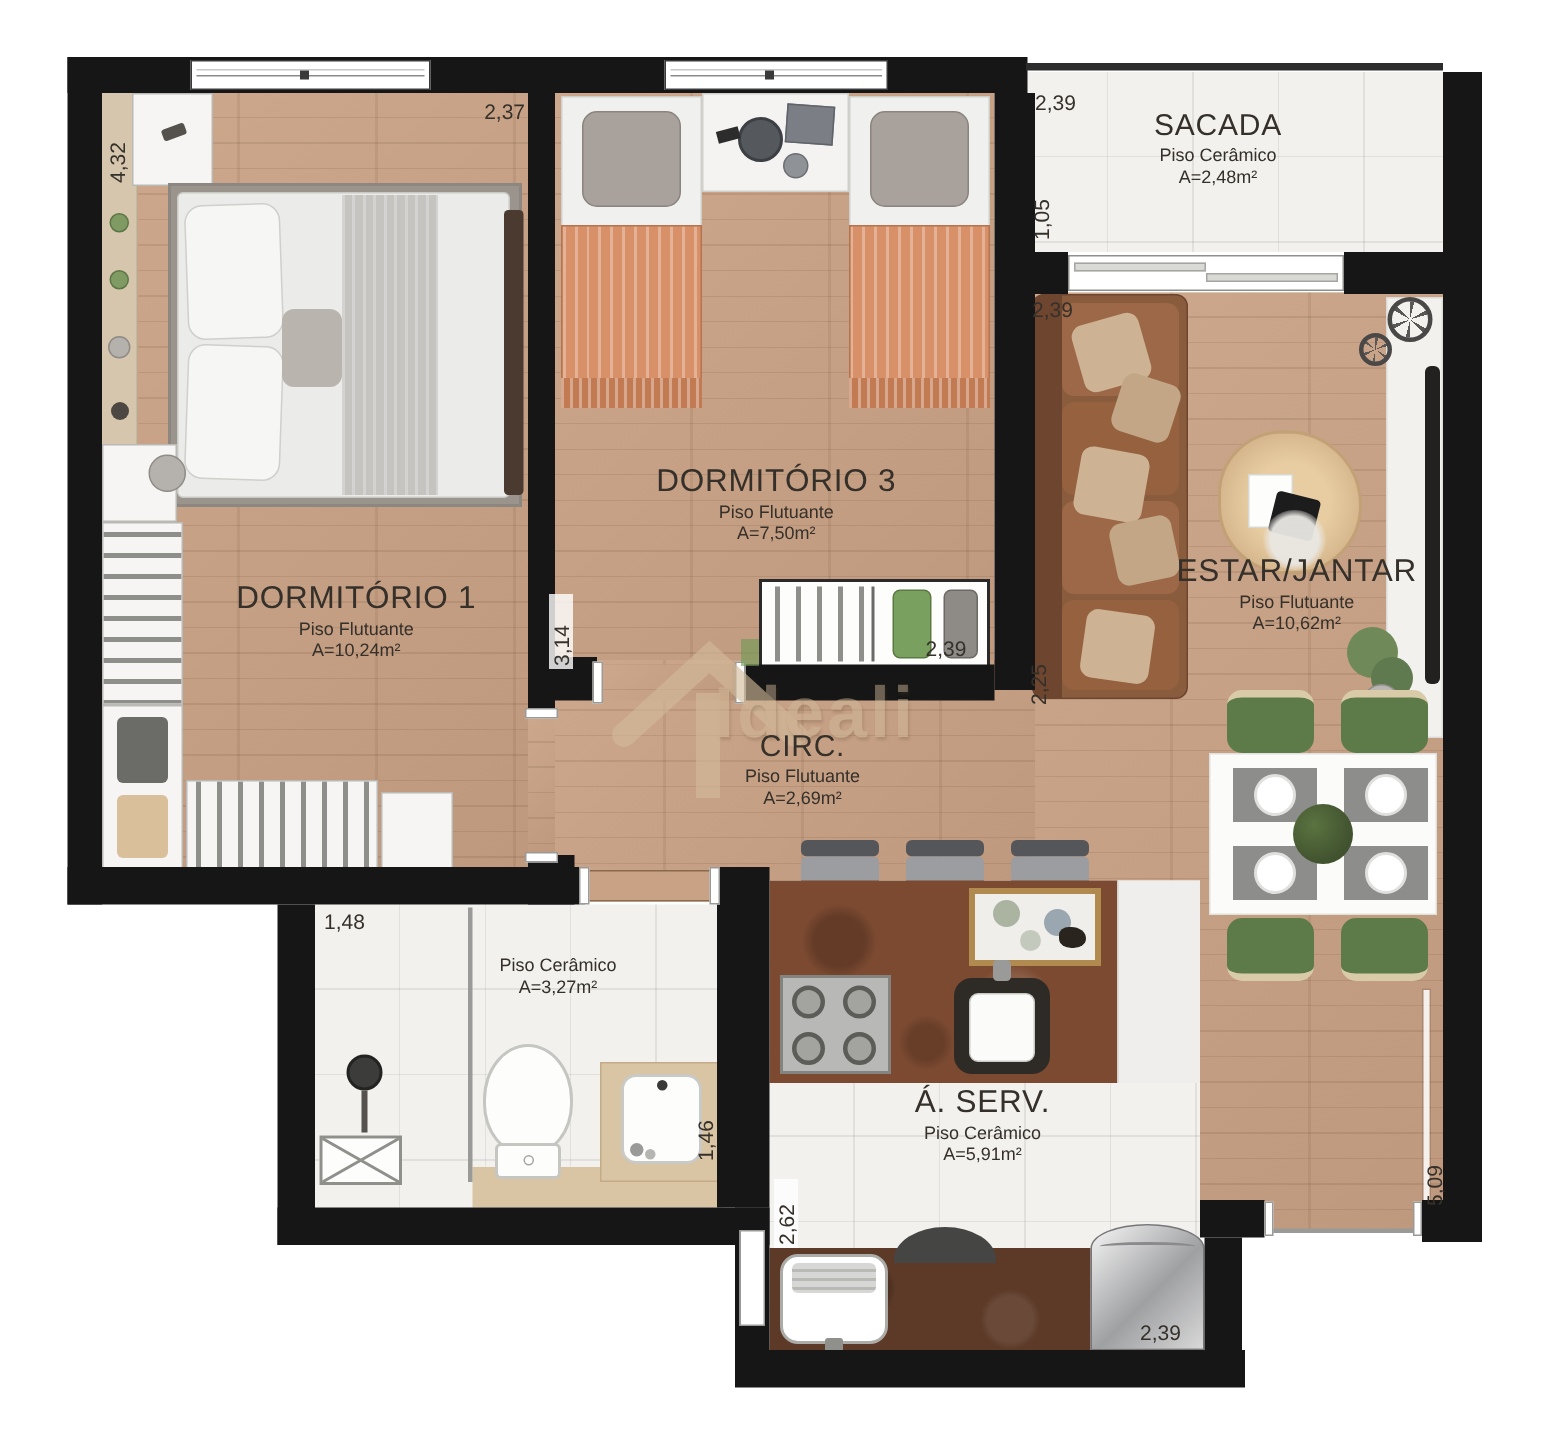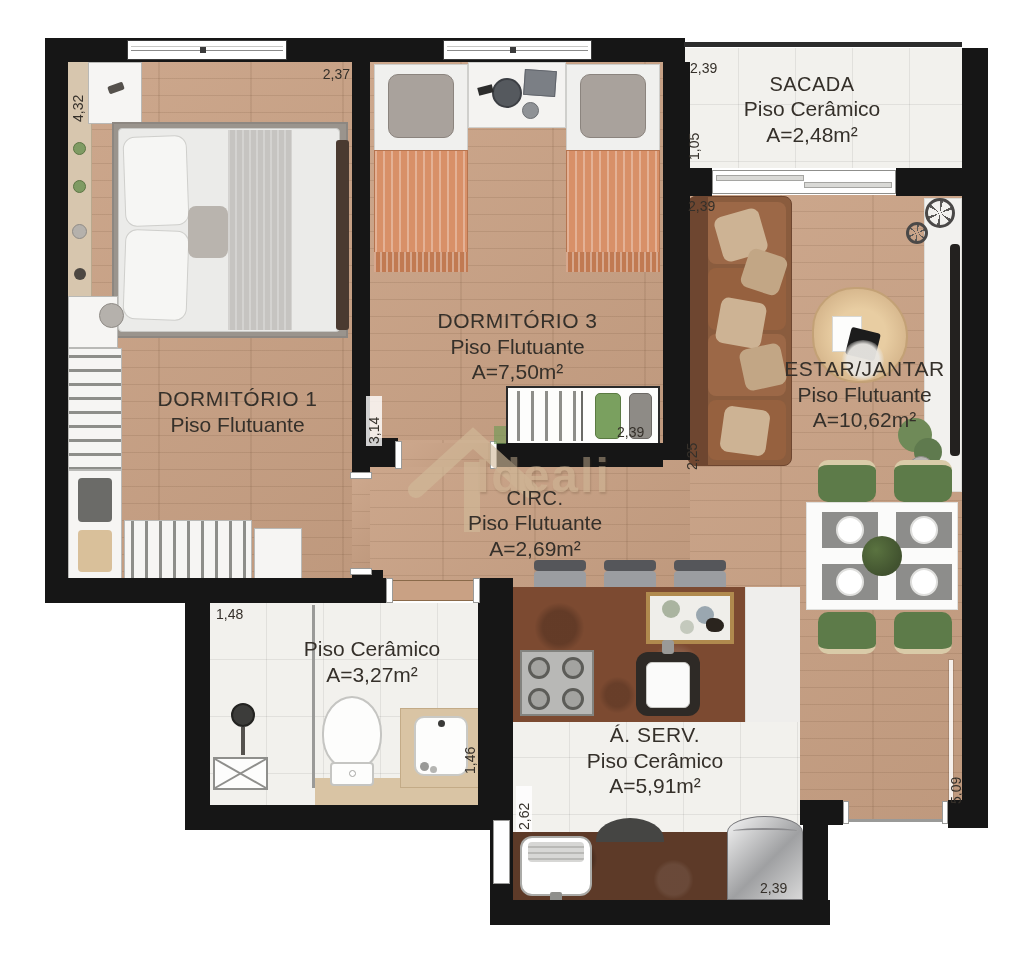--- a/index.html
+++ b/index.html
@@ -20,21 +20,21 @@
   .z1{z-index:1}.z2{z-index:2}.z3{z-index:3}.z4{z-index:4}.z5{z-index:5}
   
   .window{background:#fff;border:1px solid #3a3a3a;}
   .window:before{content:"";position:absolute;left:3px;right:3px;top:50%;height:1px;background:#8a8a8a;}
   .window:after{content:"";position:absolute;left:3px;right:3px;top:25%;height:1px;background:#c7c7c5;}
   .jamb{background:#fff;border:1px solid #9a9a98;}
   .doorleaf{background:var(--wood);border:1px solid #8a6a4a;}
   
   .room-label{text-align:center;line-height:1.22;z-index:6;}
   .rname{font-size:21px;letter-spacing:.5px;}
-  .rsub{font-size:21px;}
+  .rsub{font-size:12px;}
   .dim{font-size:14px;z-index:6;color:var(--label);}
   .vdim{writing-mode:vertical-rl;transform:rotate(180deg);}
   .mline{background:rgba(255,255,255,.85);box-shadow:0 0 0 1px rgba(0,0,0,.12);z-index:2;}
   
   .white-cab{background:#f6f5f3;border:1px solid #b9b9b6;}
   .hangers-v{background-image:repeating-linear-gradient(90deg, rgba(0,0,0,0) 0 6px, #8e8e8a 6px 9px, rgba(0,0,0,0) 9px 14px);}
   .hangers-h{background-image:repeating-linear-gradient(180deg, rgba(0,0,0,0) 0 6px, #8e8e8a 6px 9px, rgba(0,0,0,0) 9px 14px);}
   .plate{background:#fff;border:2px solid #e0e0de;border-radius:50%;}
   .circle{border-radius:50%;}
   .stripes-o{background:var(--bed-orange);
@@ -239,32 +239,33 @@
       <path d="M8 70 L65 18 L122 70" stroke="#d2bb9a" stroke-width="16" fill="none" stroke-linecap="round"></path>
       <rect x="56" y="42" width="16" height="70" fill="#d2bb9a"></rect>
       <rect x="86" y="6" width="12" height="18" fill="#6f9b55"></rect>
     </svg>
     <span class="ab wm-text" style="left:68px;top:28px;">Ideali</span>
   </div>
 
   <div class="ab room-label" style="left:120px;top:386px;width:235px;">
     <div class="rname">DORMITÓRIO 1</div>
     <div class="rsub">Piso Flutuante</div>
+    <div class="rsub">A=10,24m²</div>
   </div>
   <div class="ab room-label" style="left:400px;top:308px;width:235px;">
     <div class="rname">DORMITÓRIO 3</div>
     <div class="rsub">Piso Flutuante</div>
     <div class="rsub">A=7,50m²</div>
   </div>
   <div class="ab room-label" style="left:712px;top:72px;width:200px;">
     <div class="rname" style="font-size:20px;">SACADA</div>
     <div class="rsub">Piso Cerâmico</div>
     <div class="rsub">A=2,48m²</div>
   </div>
-  <div class="ab room-label" style="left:762px;top:356px;width:205px;">
+  <div class="ab room-label" style="left:762px;top:368px;width:205px;">
     <div class="rname">ESTAR/JANTAR</div>
     <div class="rsub">Piso Flutuante</div>
     <div class="rsub">A=10,62m²</div>
   </div>
   <div class="ab room-label" style="left:455px;top:486px;width:160px;">
     <div class="rname" style="font-size:20px;">CIRC.</div>
     <div class="rsub">Piso Flutuante</div>
     <div class="rsub">A=2,69m²</div>
   </div>
   <div class="ab room-label" style="left:292px;top:636px;width:160px;">

